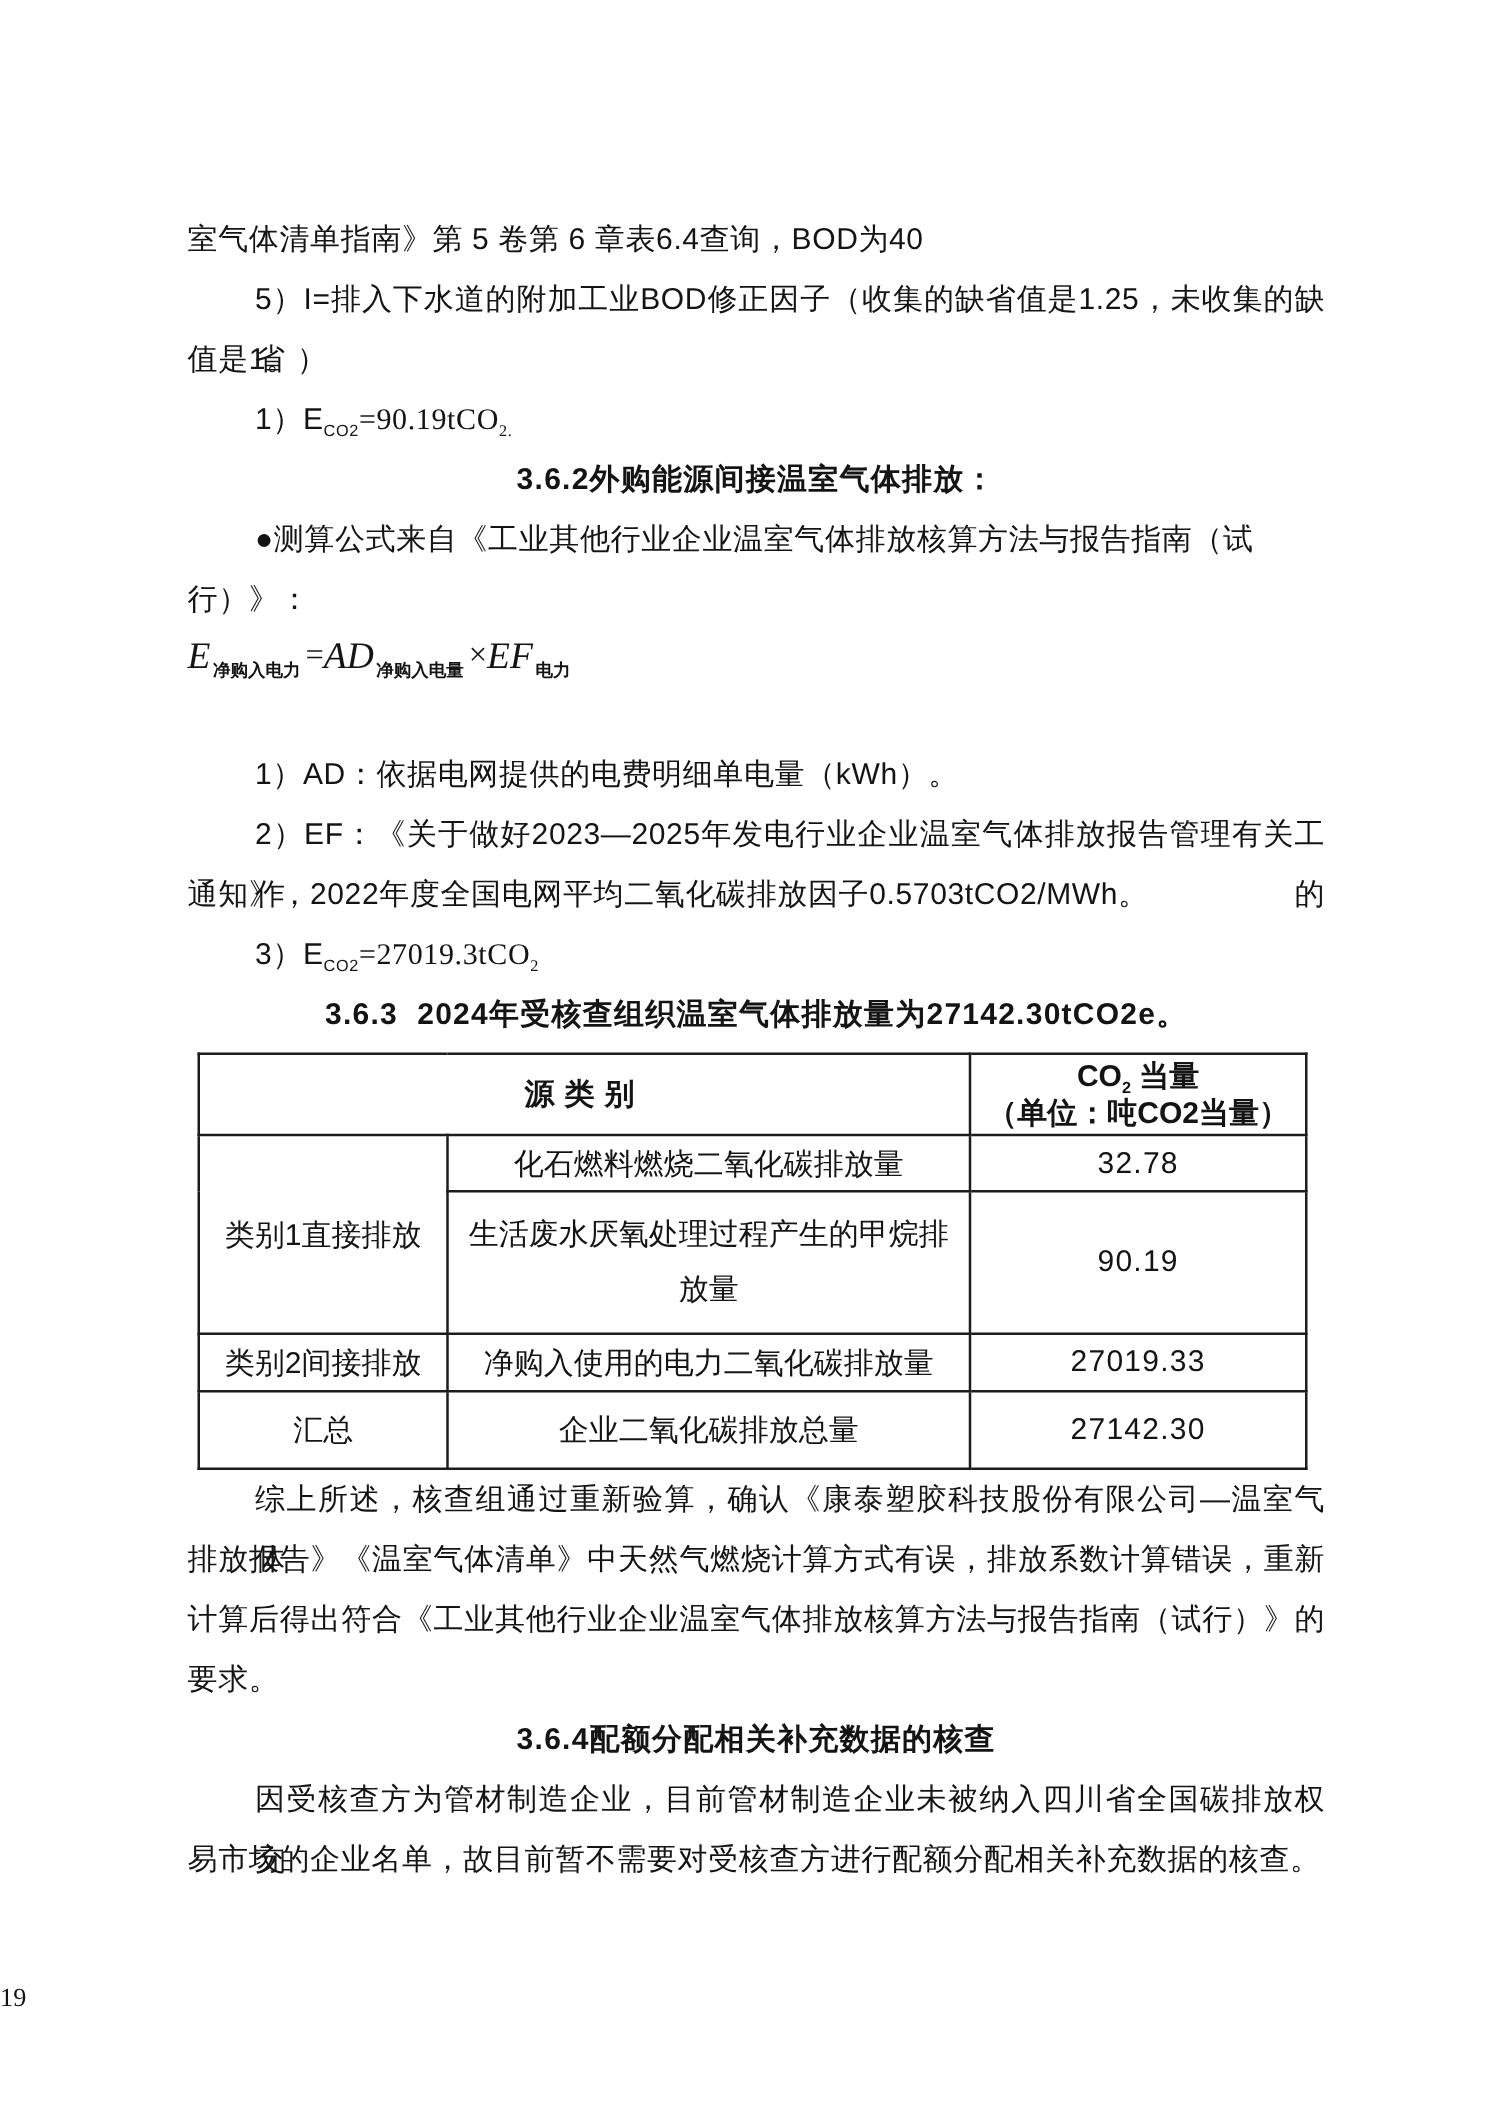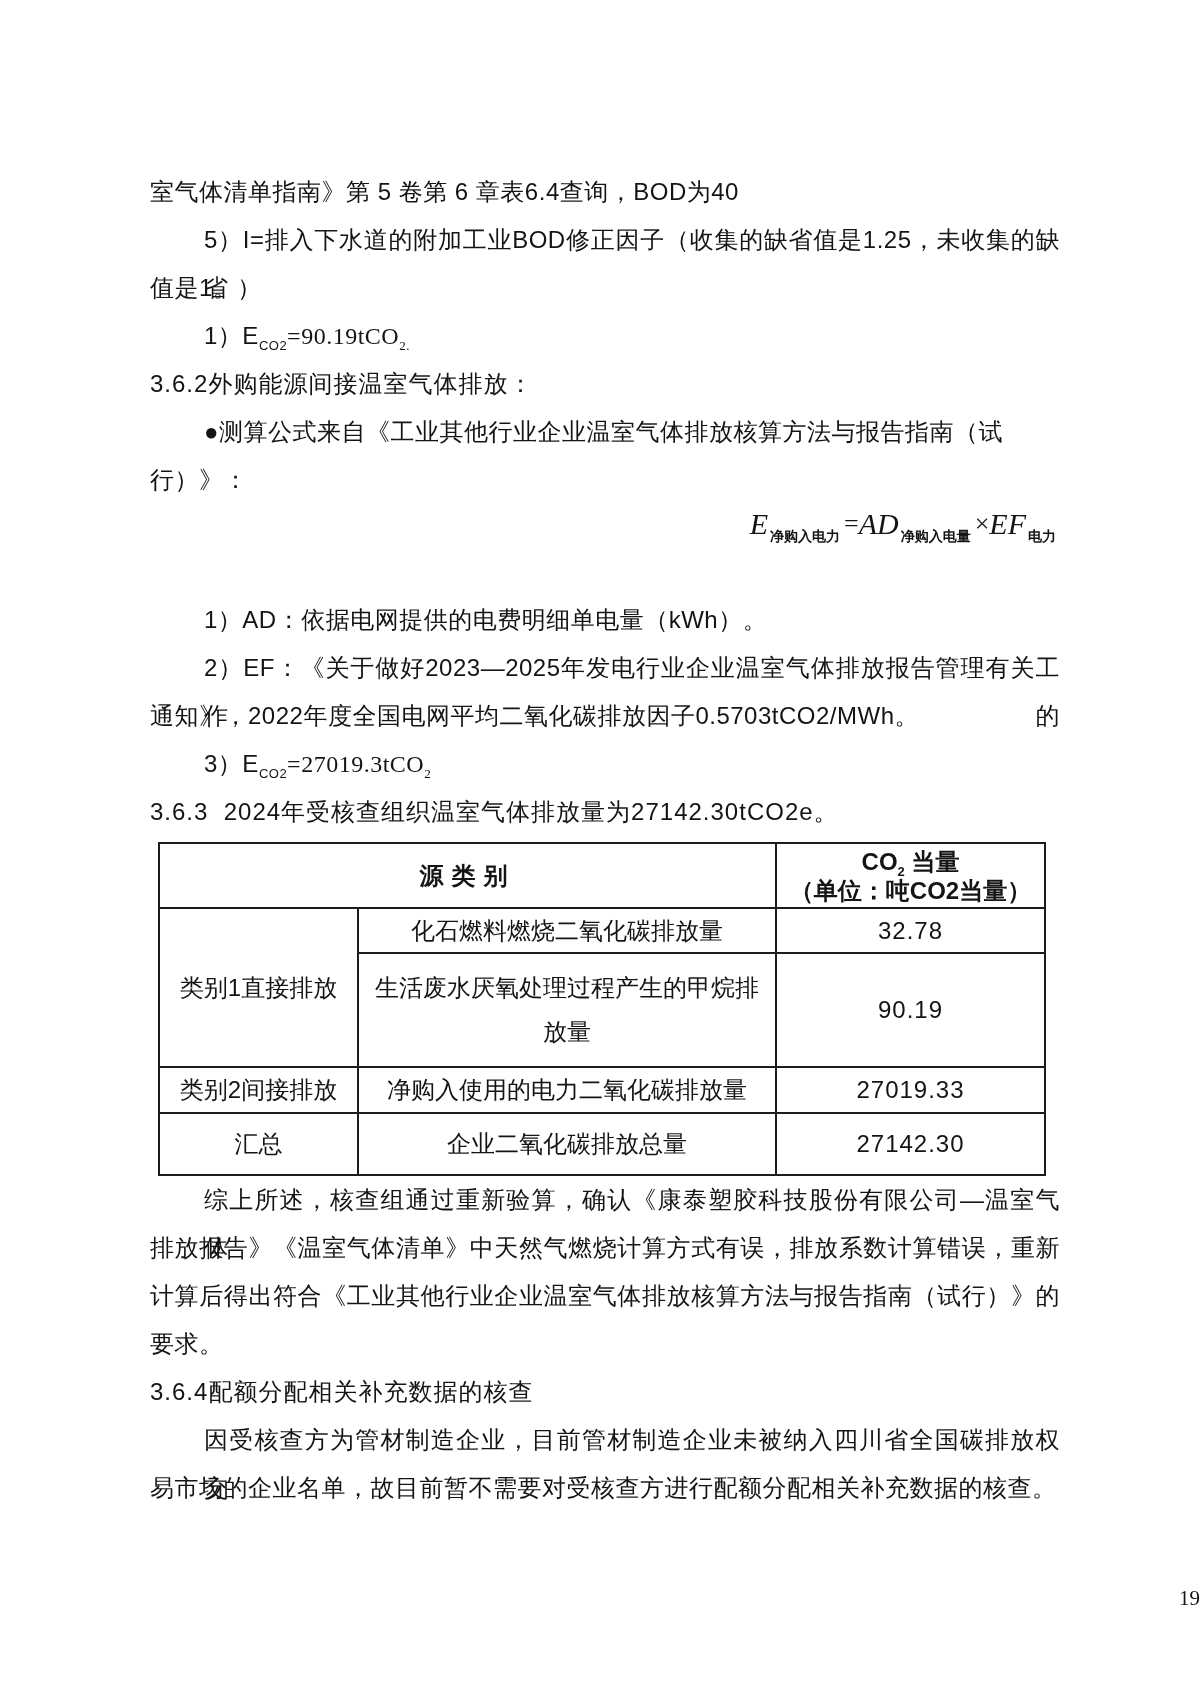--- a/index.html
+++ b/index.html
@@ -6,44 +6,44 @@
   body {
     width: 1200px; height: 1696px;
     background: #ffffff; color: #141414;
     font-family: "Liberation Sans", "DejaVu Sans", sans-serif;
     position: relative; overflow: hidden;
   }
   .doc { padding: 168px 140px 0 150px; }
   .line { font-size: 24px; line-height: 48px; height: 48px; letter-spacing: 0.5px; }
   .indent { padding-left: 54px; }
   .stretch { text-align: justify; text-align-last: justify; }
-  .heading { font-weight: normal; white-space: pre; letter-spacing: 1px; }
+  .heading { font-weight: bold; white-space: pre; letter-spacing: 1px; text-align: center; }
   sub { font-size: 13px; line-height: 0; }
   .subtle { font-size: 13px; }
   .serif { font-family: "Liberation Serif", "DejaVu Serif", serif; }
 
-  .formula { height: 40px; line-height: 40px; text-align: right; margin-bottom: 52px; }
+  .formula { height: 40px; line-height: 40px; text-align: left; margin-bottom: 52px; }
   .f-var { font-family: "Liberation Serif", "DejaVu Serif", serif; font-style: italic; font-size: 30px; }
   .f-sub { font-size: 14px; font-weight: bold; vertical-align: -7px; margin: 0 4px 0 2px; letter-spacing: 0; }
   .f-op { font-family: "Liberation Serif", "DejaVu Serif", serif; font-size: 26px; vertical-align: 2px; }
 
   table.em { border-collapse: collapse; width: 886px; margin: 6px 0 0 8px; table-layout: fixed; }
   table.em td { border: 2px solid #1c1c1c; text-align: center; vertical-align: middle; font-size: 24px; padding: 0; }
   tr.hdr td { font-weight: bold; line-height: 29px; height: 63px; }
   .src-label { letter-spacing: 8px; }
   tr.r1 { height: 45px; }
   tr.r2 { height: 97px; }
   tr.r2 td.src { line-height: 44px; padding: 12px 12px; }
   tr.r3 { height: 46px; margin-top: 44px; }
   tr.r4 { height: 62px; }
   td.num { font-size: 25px; letter-spacing: 1px; }
 
   .pagenum {
     position: absolute; top: 1586px; left: 0; width: 100%;
-    text-align: right; font-size: 21px;
+    text-align: left; font-size: 21px;
     font-family: "Liberation Serif", "DejaVu Serif", serif;
   }
 </style>
 </head>
 <body>
 
 <div class="doc">
 
   <div class="line">室气体清单指南》第 5 卷第 6 章表6.4查询，BOD为40</div>
 

